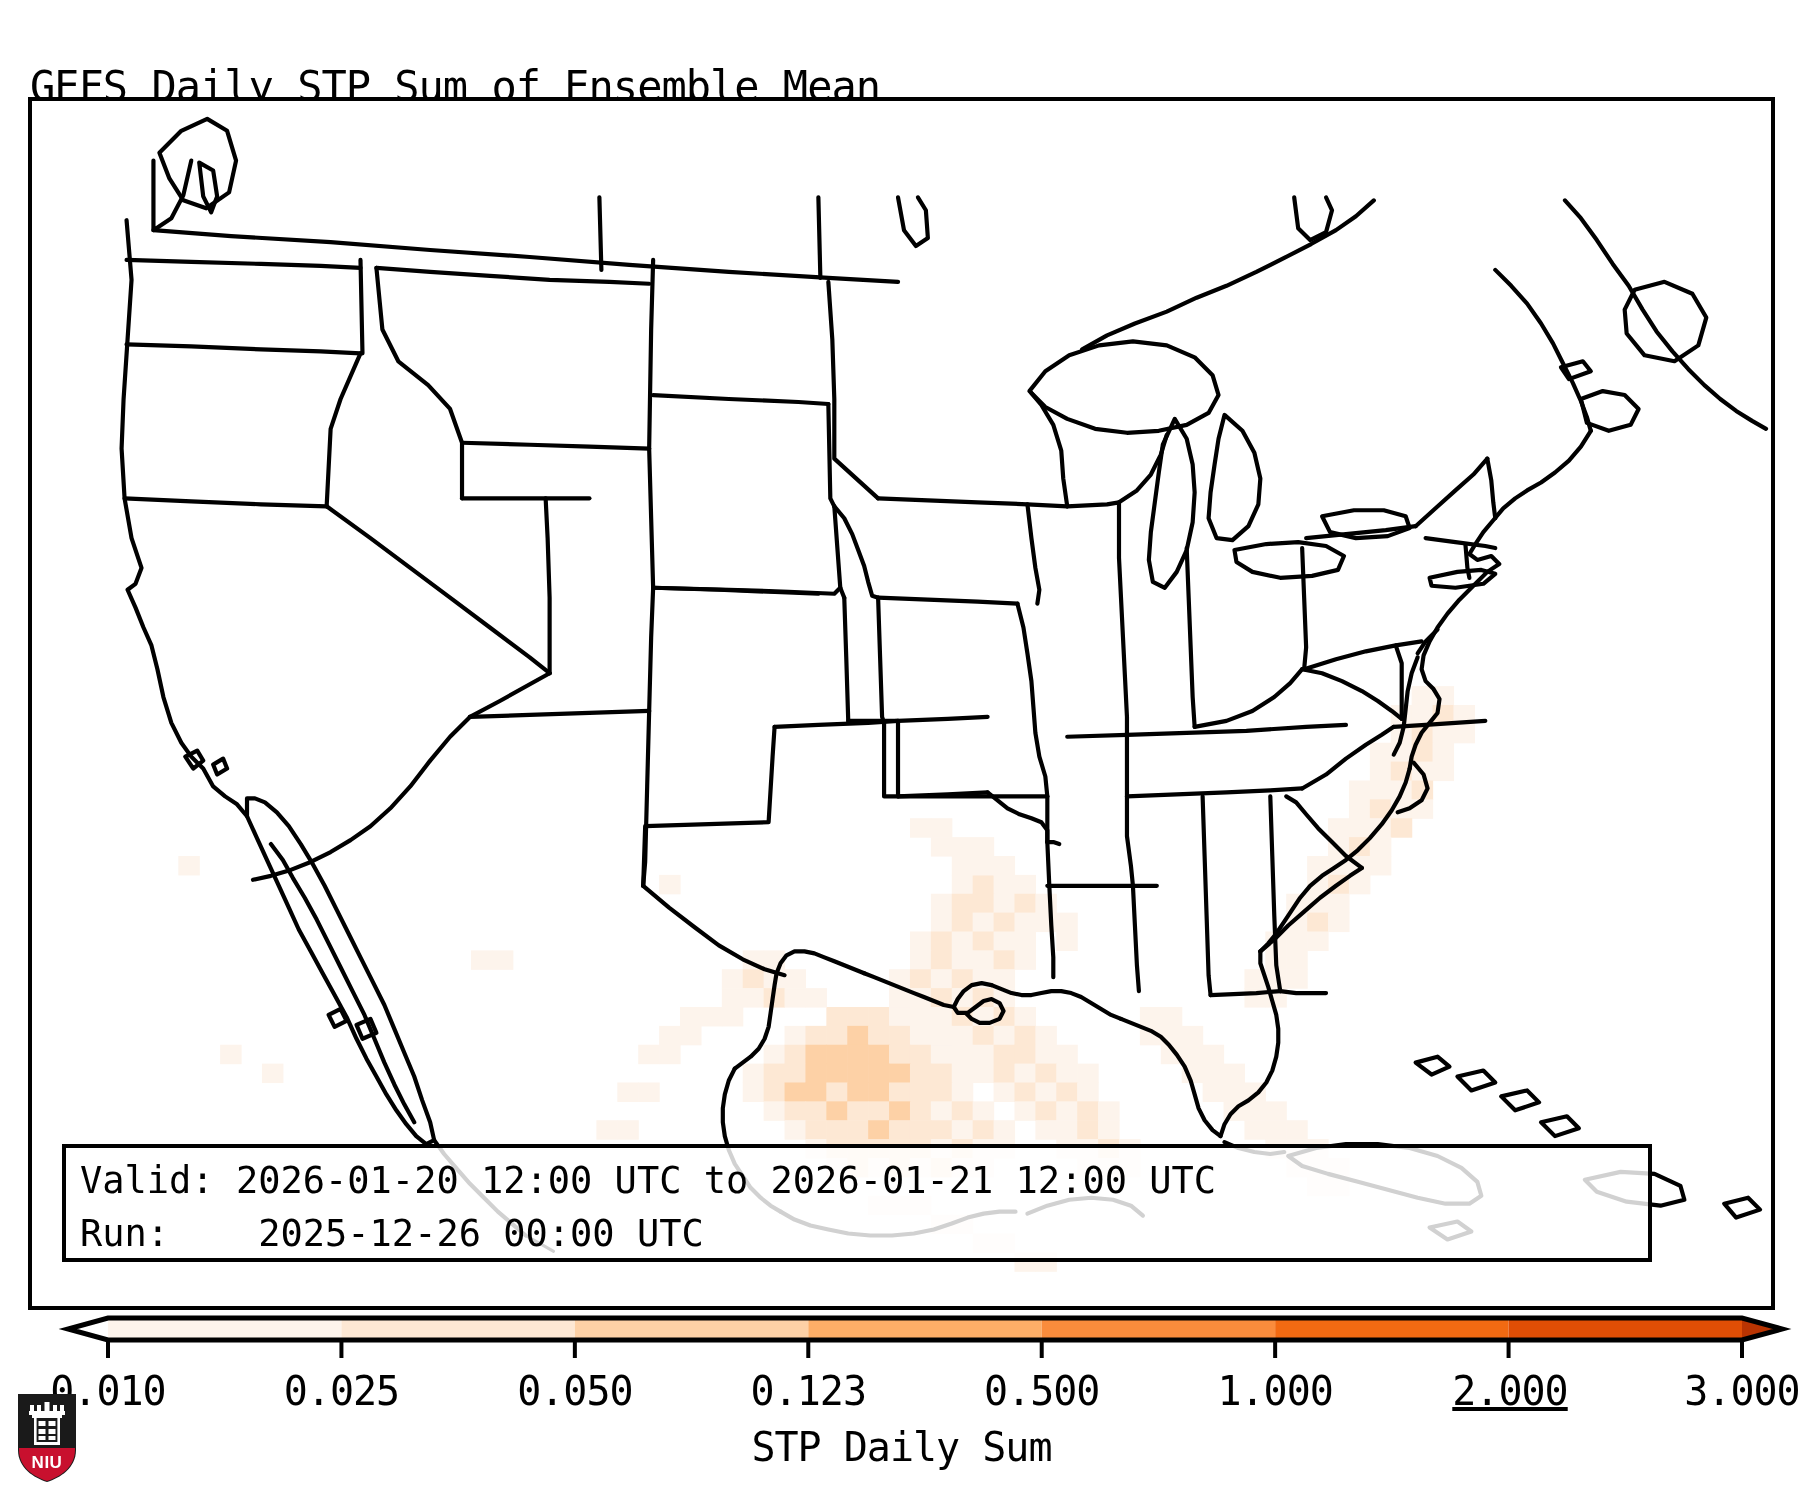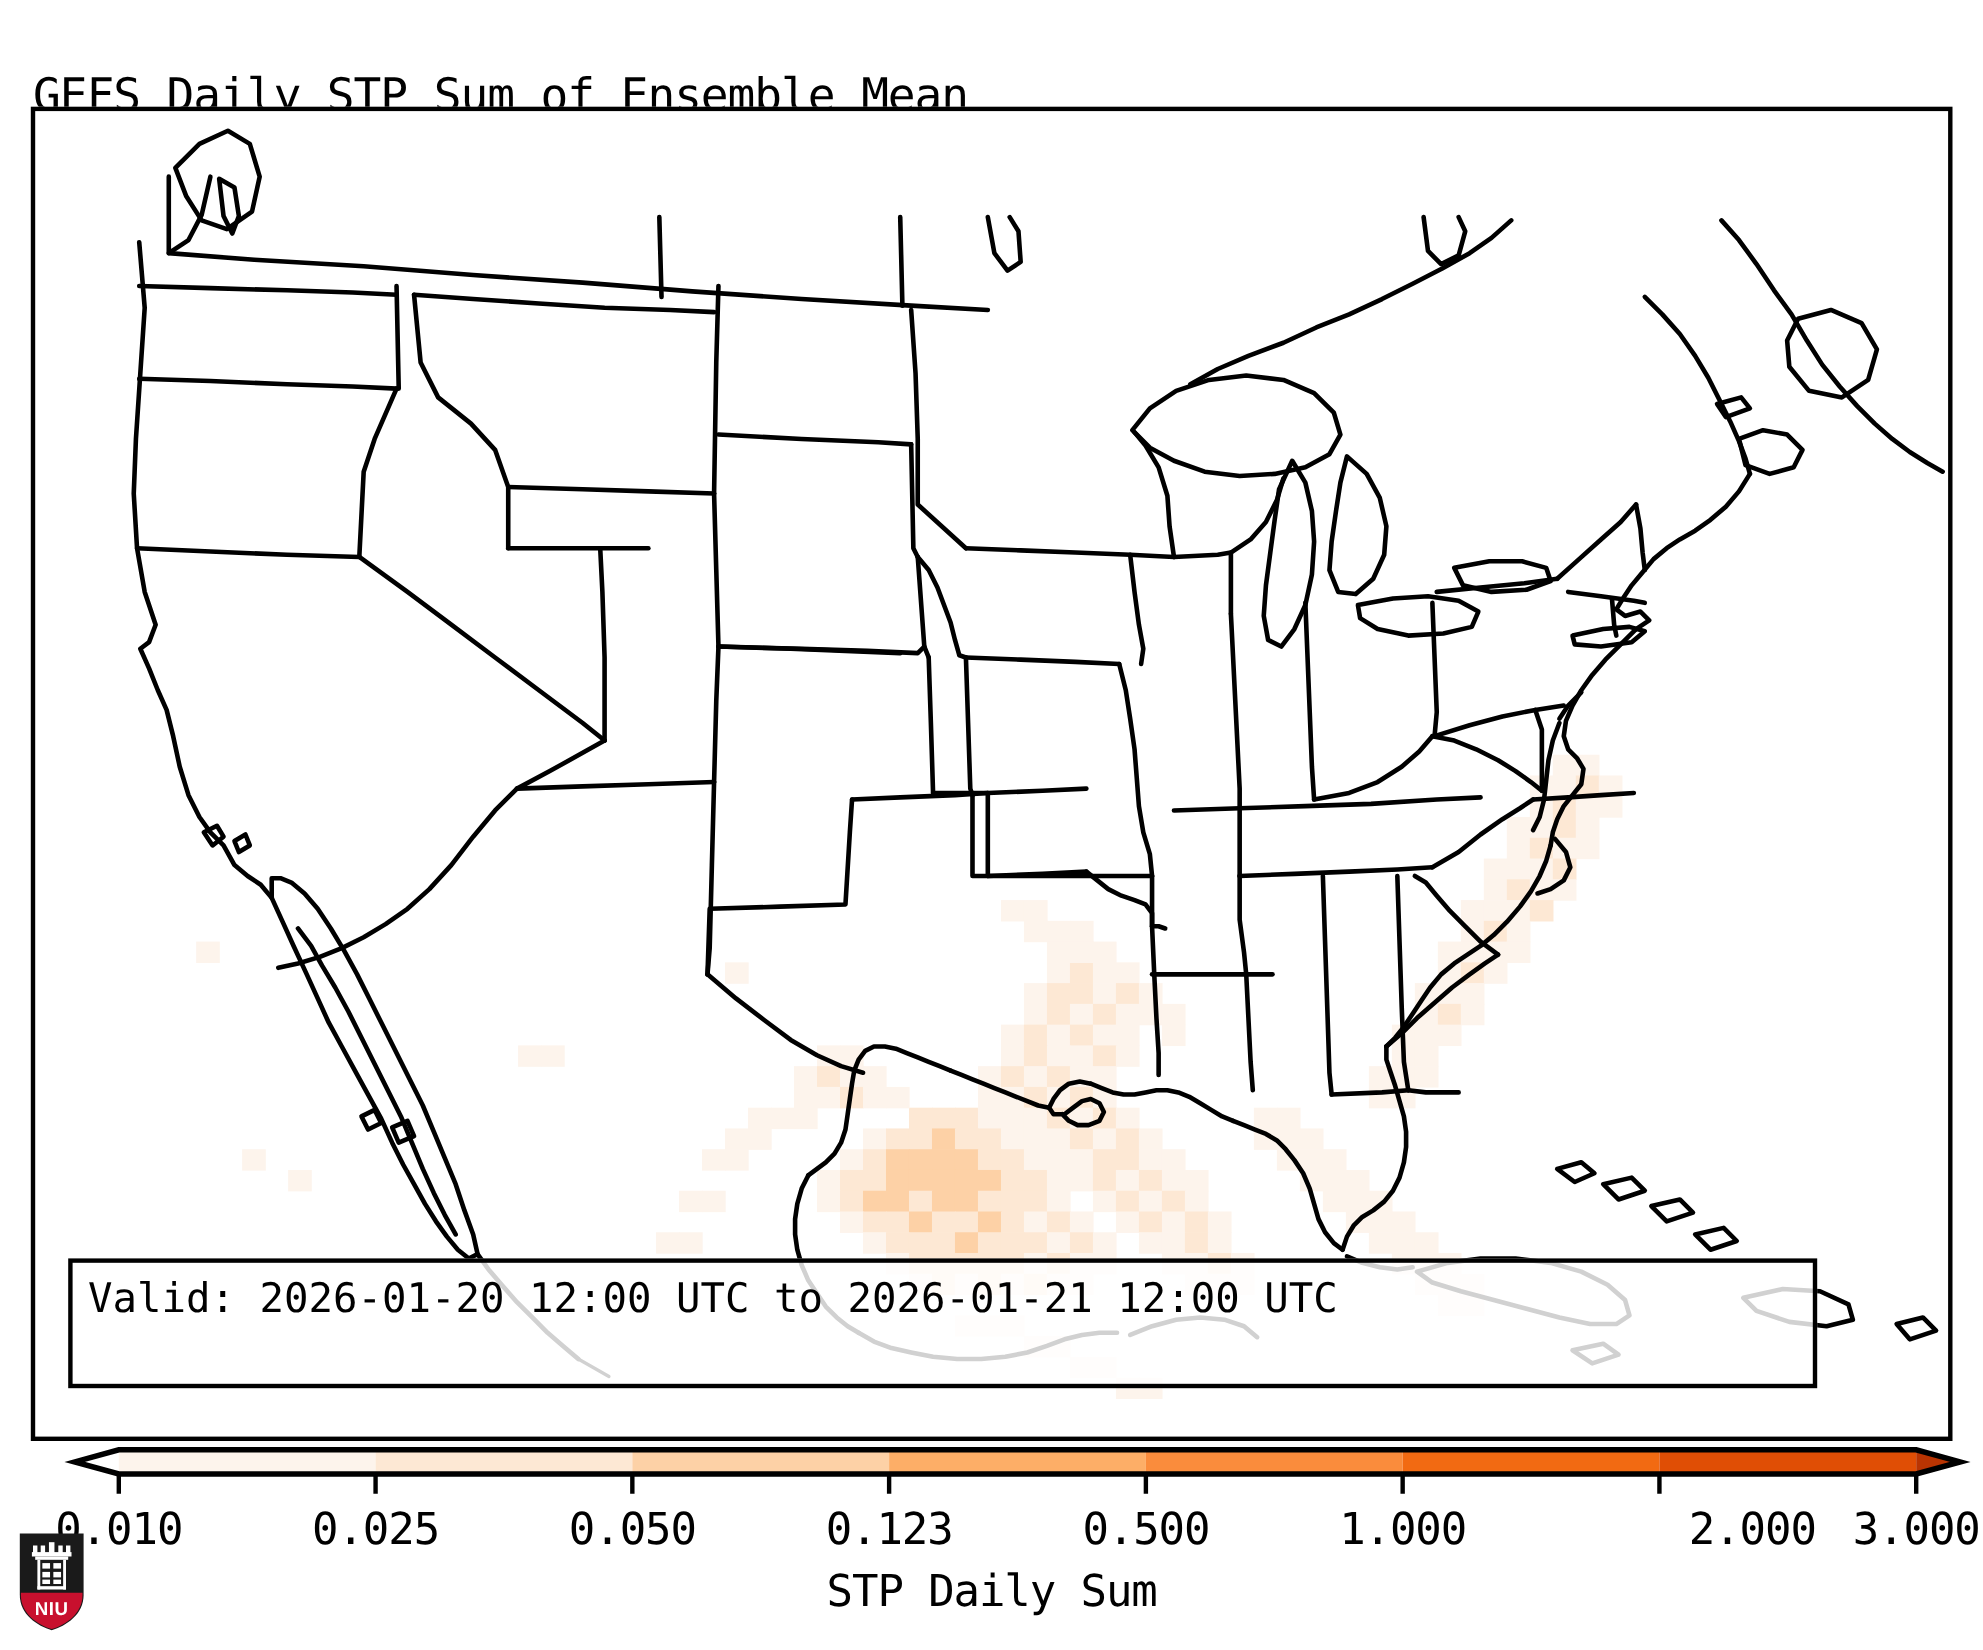--- a/index.html
+++ b/index.html
@@ -604,20 +604,21 @@
     <path d="M624,490 L700,492 L760,494 L806,496 L812,490"></path>
     <path d="M346,168 L400,172 L460,176 L520,180 L580,182 L620,184"></path>
     <path d="M95,160 L160,162 L230,164 L290,166 L330,168"></path>
 
     <path d="M496,1142 L510,1150 L524,1158" stroke-width="3"></path>
   </svg>
 </div>
 
 <div id="annotation-box">
   <div class="annot-line">Valid: 2026-01-20 12:00 UTC to 2026-01-21 12:00 UTC</div>
+  <div class="annot-line">Run:    2025-12-26 00:00 UTC</div>
 </div>
 
 <div id="colorbar-wrap">
   <svg id="colorbar-svg" width="1803" height="60" viewBox="0 0 1803 60">
     <g id="cbar-bands">
         <path d="M108,6 L108,28 L68,17 Z" fill="#ffffff"></path>
         <rect x="108" y="6" width="233.42857142857142" height="22" fill="#fdf4ec"></rect>
         <rect x="341.42857142857144" y="6" width="233.42857142857142" height="22" fill="#fde8d4"></rect>
         <rect x="574.8571428571429" y="6" width="233.42857142857142" height="22" fill="#fdd1a6"></rect>
         <rect x="808.2857142857142" y="6" width="233.42857142857142" height="22" fill="#fdae67"></rect>
@@ -641,21 +642,21 @@
       </g>
   </svg>
 </div>
 <div id="cbar-ticklabels">
     <div class="cbar-tick-label" style="left: 108px;">0.010</div>
     <div class="cbar-tick-label" style="left: 341.429px;">0.025</div>
     <div class="cbar-tick-label" style="left: 574.857px;">0.050</div>
     <div class="cbar-tick-label" style="left: 808.286px;">0.123</div>
     <div class="cbar-tick-label" style="left: 1041.71px;">0.500</div>
     <div class="cbar-tick-label" style="left: 1275.14px;">1.000</div>
-    <div class="cbar-tick-label" style="left: 1593px;">2.000</div>
+    <div class="cbar-tick-label" style="left: 1510px; text-decoration: underline;">2.000</div>
     <div class="cbar-tick-label" style="left: 1742px;">3.000</div>
   </div>
 <div id="cbar-axis-label">STP Daily Sum</div>
 
 <svg id="niu-logo" viewBox="0 0 62 92">
   <path d="M2,2 L60,2 L60,58 C60,76 44,86 31,90 C18,86 2,76 2,58 Z" fill="#1a1a1a" stroke="none"></path>
   <path d="M3,56 L59,56 L59,58 C59,75 44,85 31,89 C18,85 3,75 3,58 Z" fill="#c8102e" stroke="none"></path>
   <g fill="#ffffff" stroke="none">
     <rect x="14" y="13" width="4" height="7"></rect>
     <rect x="21" y="13" width="4" height="7"></rect>

